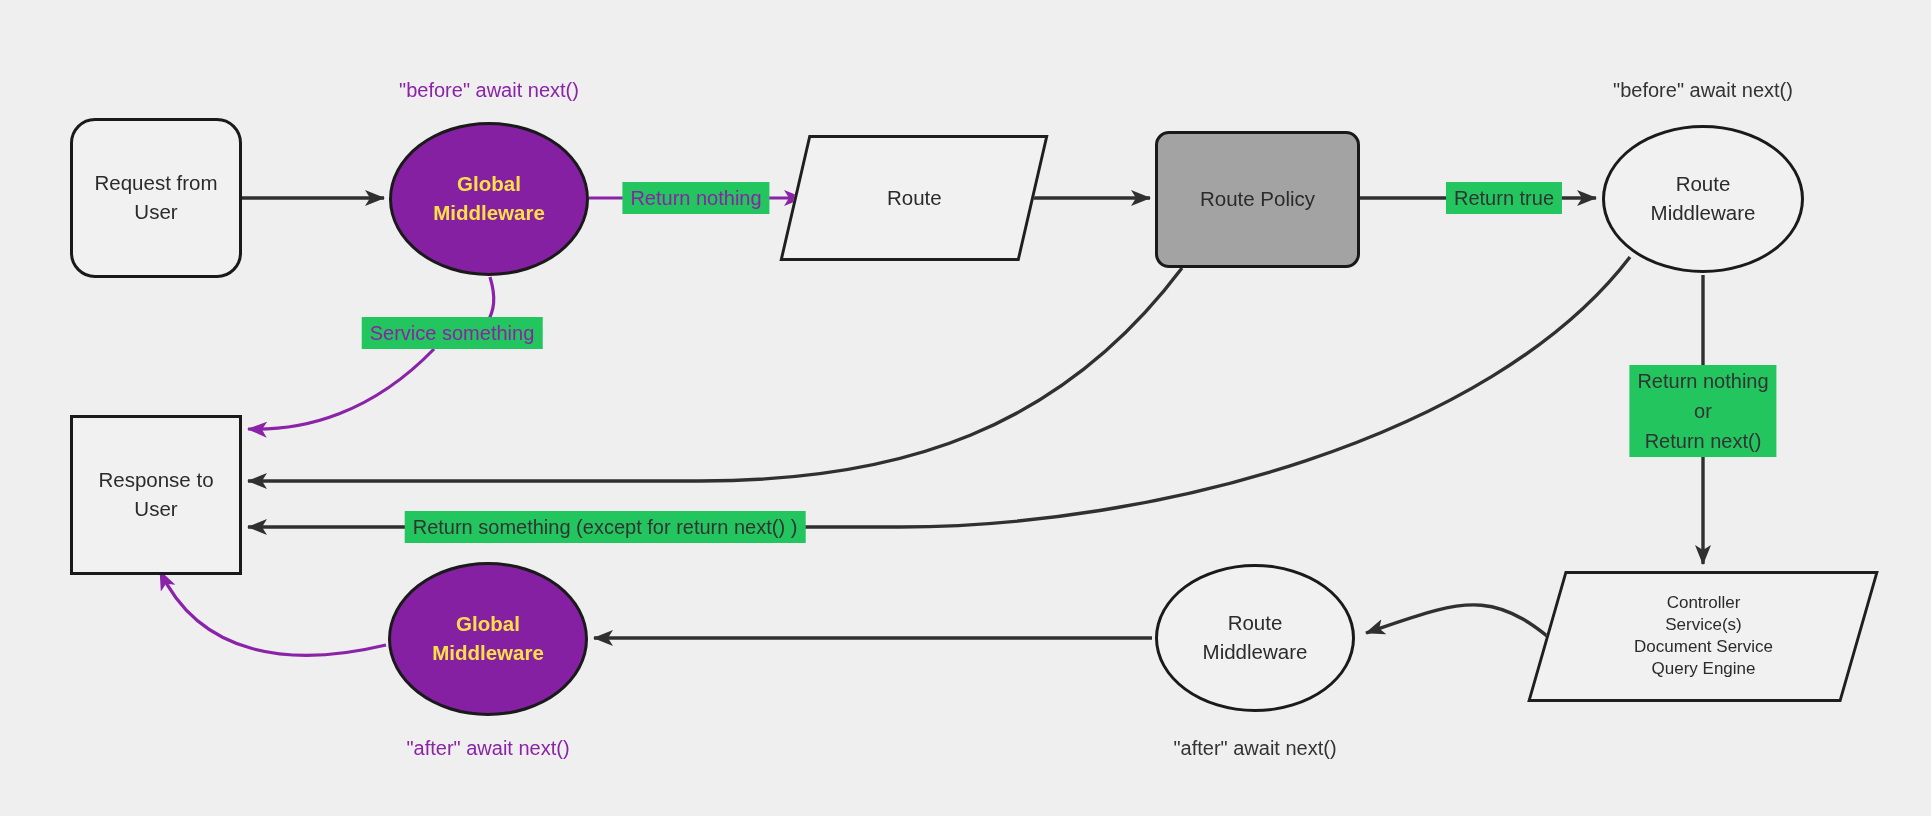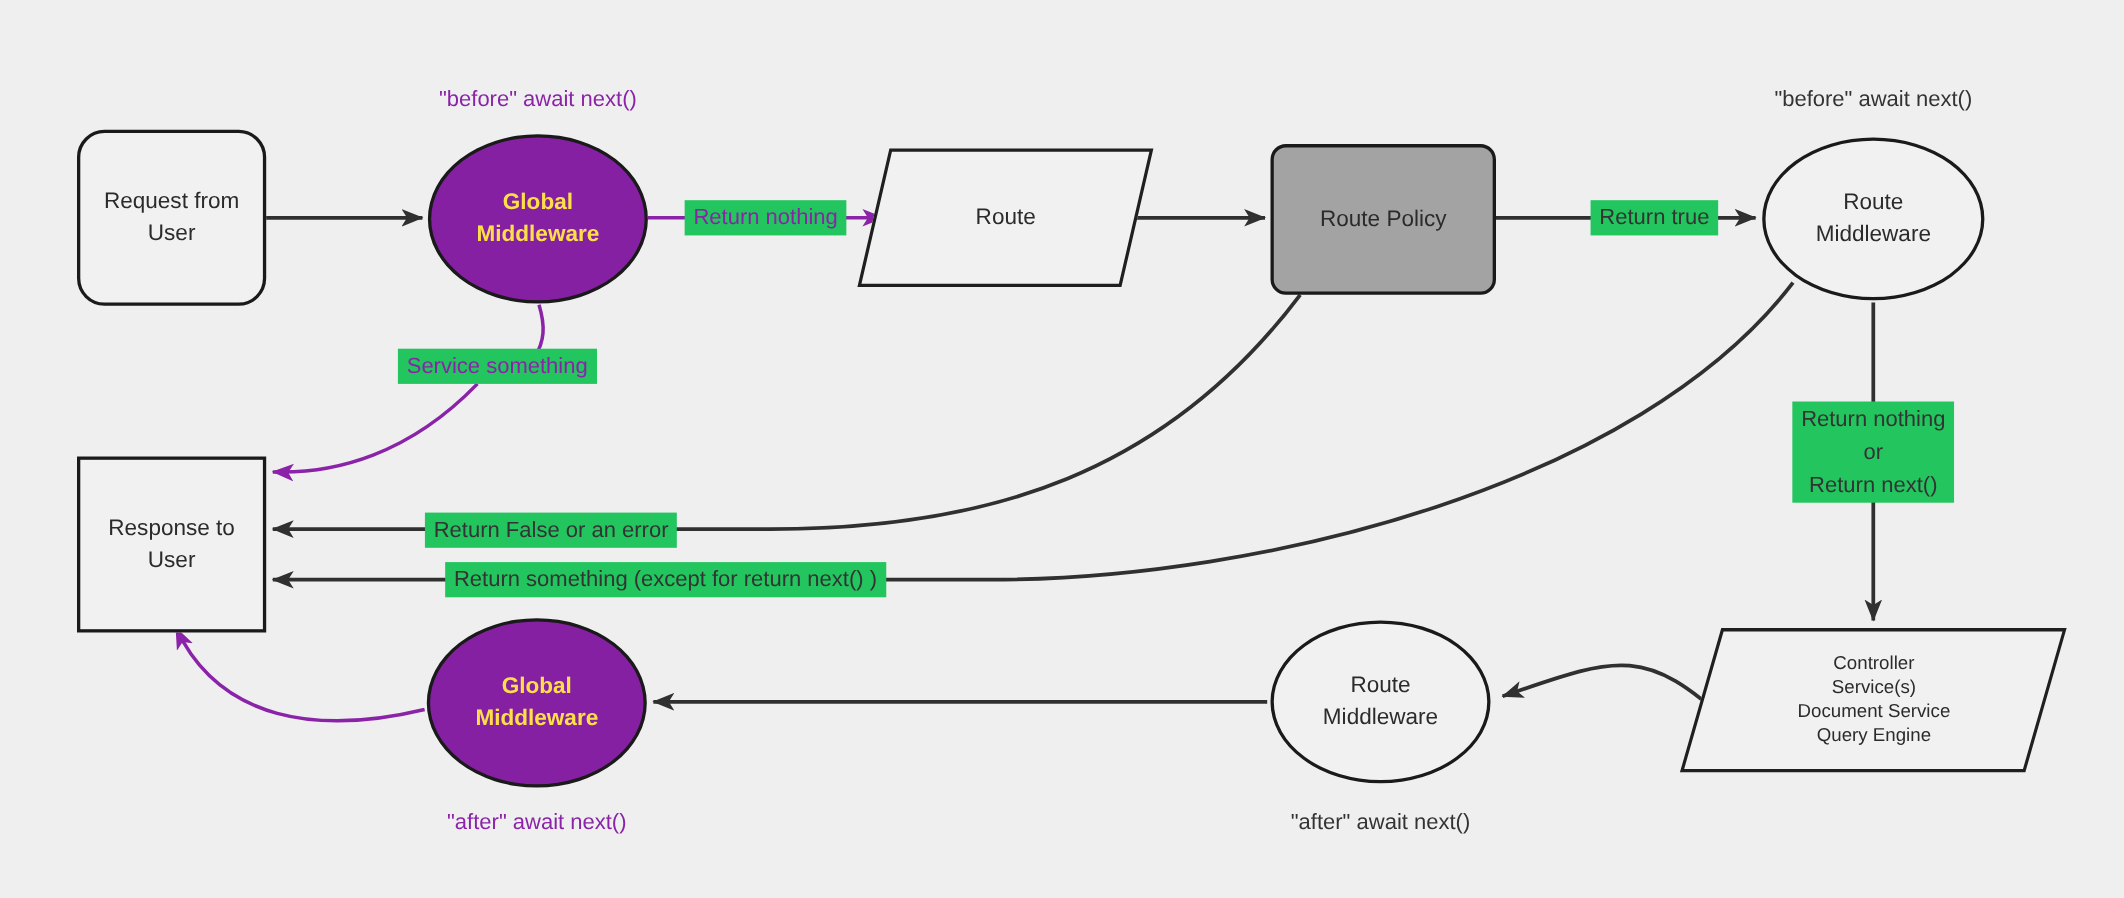--- a/index.html
+++ b/index.html
@@ -121,21 +121,20 @@
   <div class="edge-label purple-text bg nowrap" style="left:696px;top:198px;">Return nothing</div>
 
   <div class="edge-label bg nowrap" style="left:1472px;top:198px;margin-left:32px;">Return true</div>
 
   <div class="edge-label nowrap" style="left:1703px;top:90px;">"before" await next()</div>
 
   <div class="edge-label bg" style="left:1703px;top:411px;">Return nothing
 or
 Return next()</div>
 
-  <div class="edge-label bg nowrap" style="left:501px;top:482px;">Return False or an error</div>
 
   <div class="edge-label bg nowrap" style="left:605px;top:527px;text-align:right;">Return something (except for return next() )</div>
 
   <div class="edge-label purple-text bg nowrap" style="left:452px;top:333px;">Service something</div>
 
   <div class="edge-label nowrap" style="left:1255px;top:748px;">"after" await next()</div>
 
   <div class="edge-label purple-text nowrap" style="left:488px;top:748px;">"after" await next()</div>
 
 </div>

